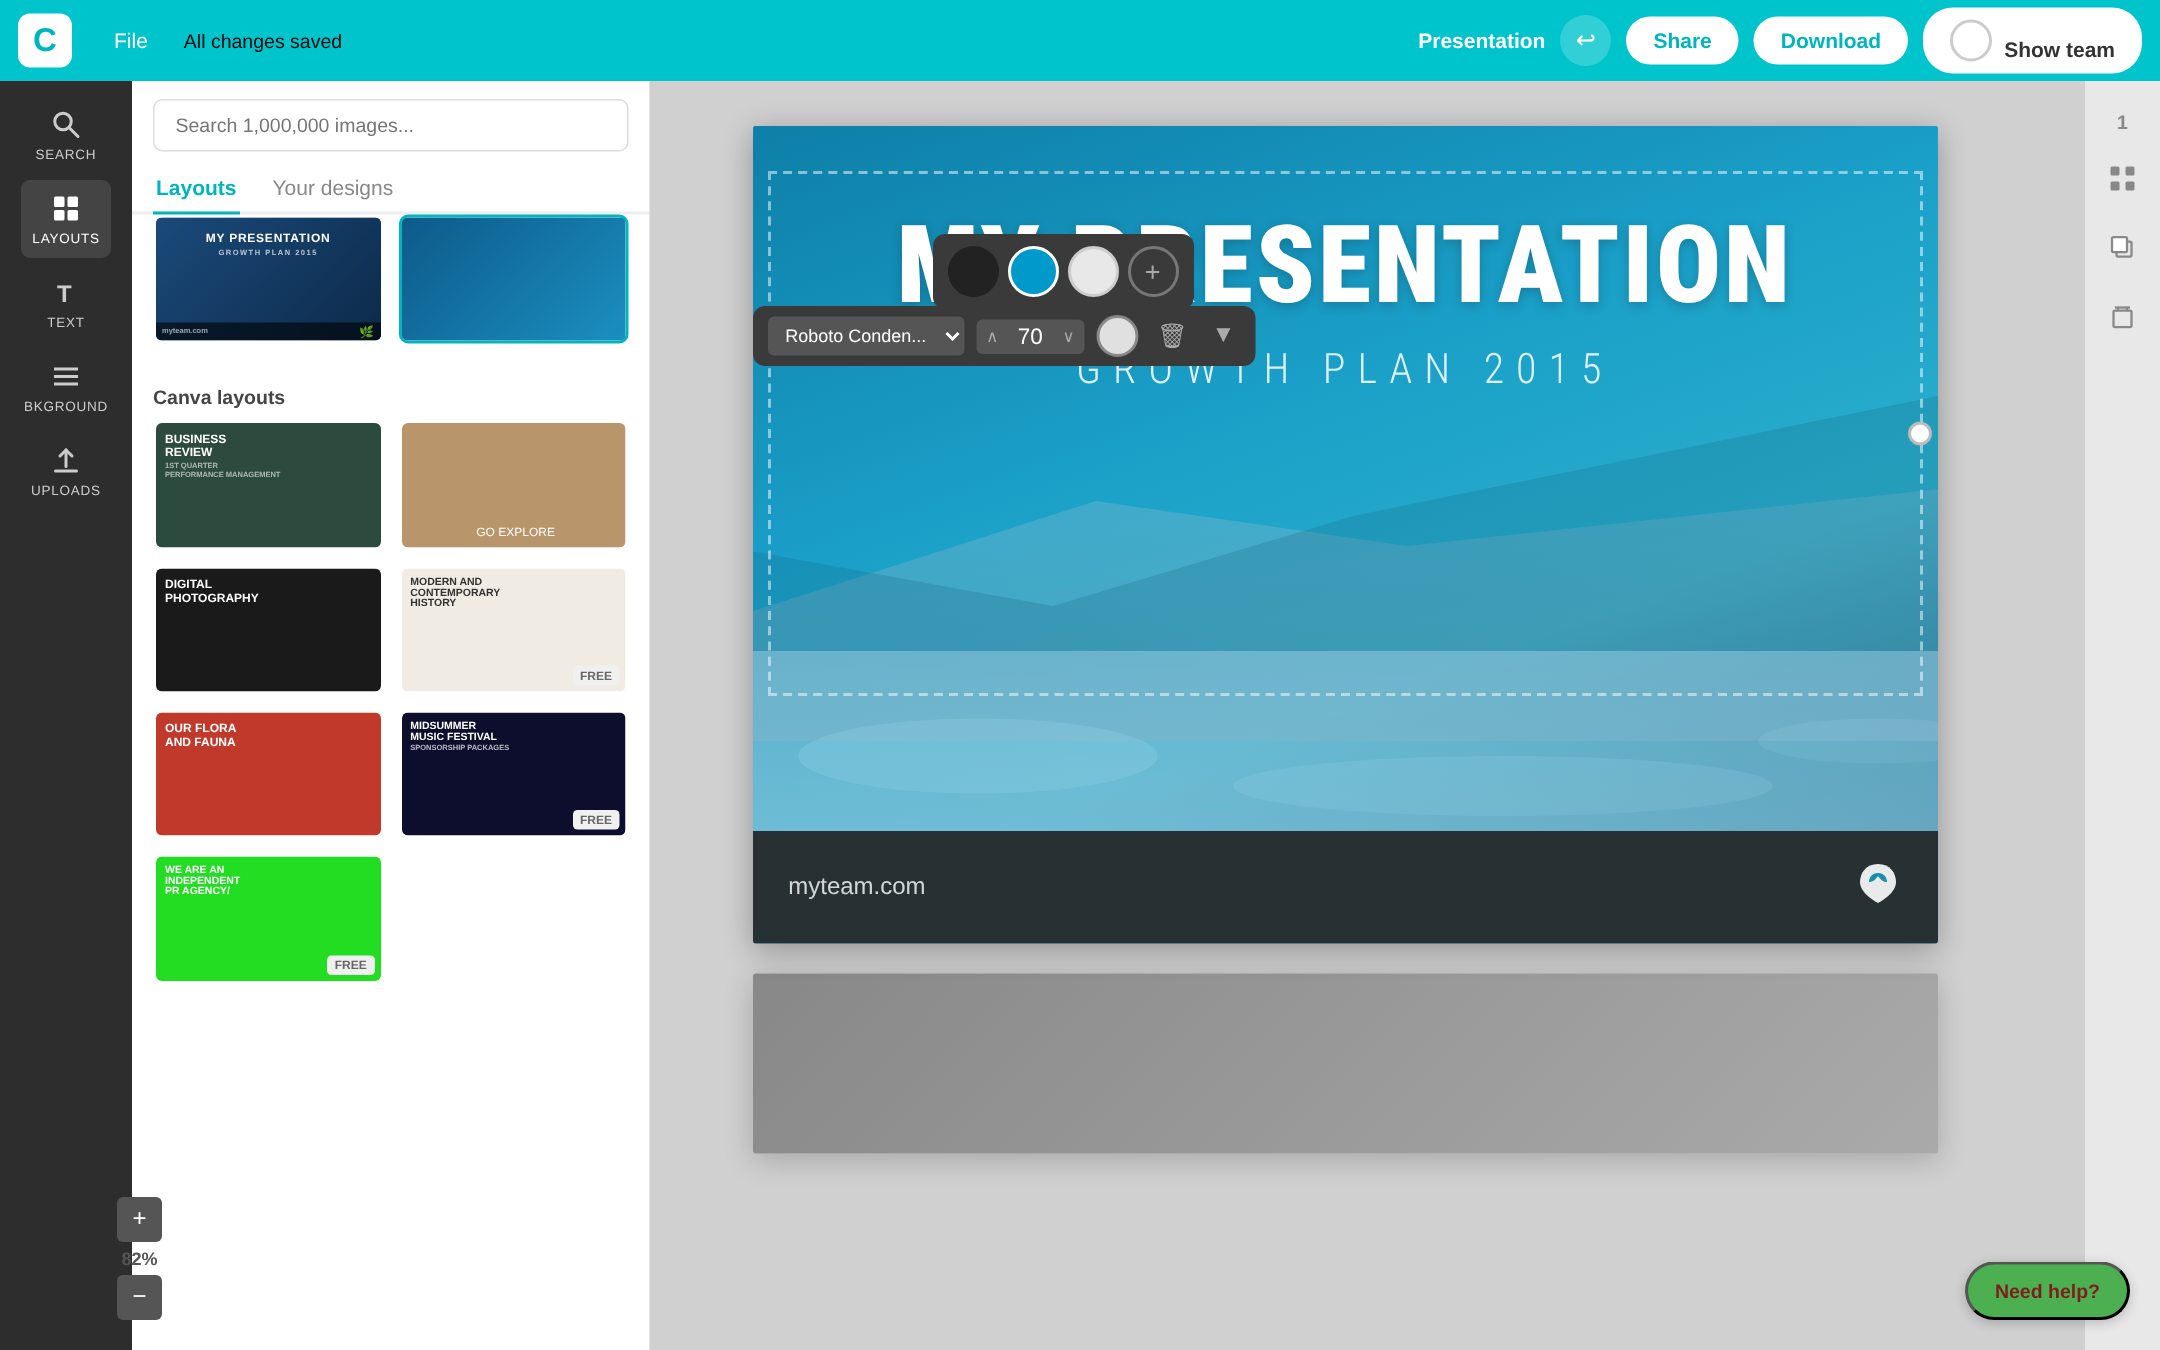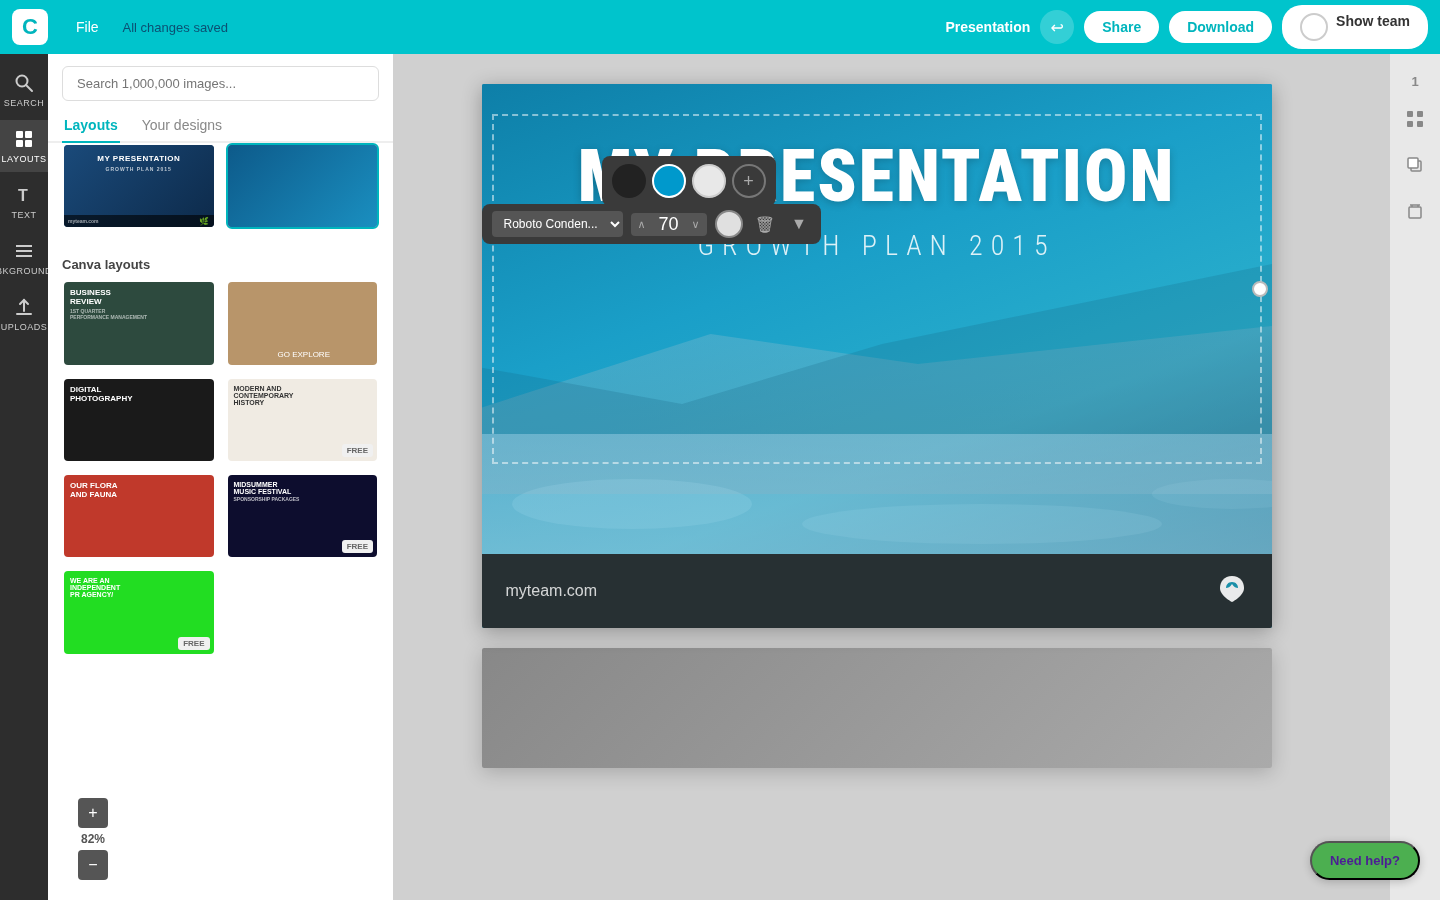--- a/index.html
+++ b/index.html
@@ -19,21 +19,21 @@
     .canva-logo .logo-c {
       width: 36px; height: 36px; background: white; border-radius: 8px;
       display: flex; align-items: center; justify-content: center;
       color: #00b5bd; font-size: 22px; font-weight: 900;
     }
     .topbar-file {
       color: white; font-size: 14px; cursor: pointer; padding: 4px 8px;
       border-radius: 4px;
     }
     .topbar-saved {
-      color: #0c4a6e; font-size: 13px; opacity: 0.95; margin-left: 4px;
+      color: #000000; font-size: 13px; opacity: 0.95; margin-left: 4px;
     }
     .topbar-right {
       margin-left: auto; display: flex; align-items: center; gap: 10px;
     }
     .topbar-presentation {
       color: white; font-size: 14px; font-weight: 600;
     }
     .topbar-undo {
       width: 34px; height: 34px; border-radius: 50%; background: rgba(255,255,255,0.2);
       border: none; color: white; cursor: pointer; display: flex; align-items: center; justify-content: center;
@@ -43,35 +43,35 @@
       background: white; color: #00b5bd; border: none; border-radius: 20px;
       padding: 8px 18px; font-size: 14px; font-weight: 600; cursor: pointer; text-align: center;
     }
     .topbar-download {
       background: white; color: #00b5bd; border: none; border-radius: 20px;
       padding: 8px 18px; font-size: 14px; font-weight: 600; cursor: pointer;
     }
     .topbar-showteam {
       background: white; color: #333; border: none; border-radius: 20px;
       padding: 8px 18px; font-size: 14px; font-weight: 600; cursor: pointer;
-      display: flex; align-items: flex-start; gap: 8px;
+      display: flex; align-items: flex-end; gap: 8px;
     }
     .avatar {
       width: 28px; height: 28px; border-radius: 50%; background: white;
       border: 2px solid #ccc;
     }
 
     
     .main-layout {
       display: flex; height: 900px; padding-top: 54px;
     }
 
     
     .sidebar-icons {
-      width: 48px; background: #2d2d2d; display: flex; flex-direction: column;
+      width: 88px; background: #2d2d2d; display: flex; flex-direction: column;
       align-items: center; padding-top: 10px; gap: 4px; flex-shrink: 0;
     }
     .sidebar-icon-item {
       width: 60px; display: flex; flex-direction: column; align-items: center;
       padding: 8px 4px; border-radius: 6px; cursor: pointer; color: #ccc;
       font-size: 9px; gap: 4px;
     }
     .sidebar-icon-item.active { background: #444; color: white; }
     .sidebar-icon-item .icon-svg {
       width: 22px; height: 22px; display: flex; align-items: center; justify-content: center;
@@ -177,21 +177,21 @@
     }
     .font-size-control {
       display: flex; align-items: center; background: #555; border-radius: 4px;
       overflow: hidden;
     }
     .font-size-btn {
       background: transparent; border: none; color: #aaa; padding: 5px 7px;
       cursor: pointer; font-size: 11px;
     }
     .font-size-val {
-      color: white; font-size: 18px; padding: 0 6px; min-width: 28px; text-align: center;
+      color: white; font-size: 15px; padding: 0 6px; min-width: 28px; text-align: center;
     }
     .font-color-circle {
       width: 28px; height: 28px; border-radius: 50%; background: #e0e0e0;
       cursor: pointer; border: 2px solid #888;
     }
     .font-toolbar-btn {
       background: transparent; border: none; color: #aaa; font-size: 16px;
       cursor: pointer; padding: 4px;
     }
     .font-dropdown {
@@ -279,21 +279,21 @@
       color: white; font-size: 16px; cursor: pointer; display: flex;
       align-items: center; justify-content: center;
     }
     .zoom-val {
       color: #555; font-size: 12px; font-weight: 600;
     }
 
     
     .need-help {
       position: fixed; bottom: 20px; right: 20px;
-      background: #4caf50; color: #4c1d95; border-radius: 20px;
+      background: #4caf50; color: #7f1d1d; border-radius: 20px;
       padding: 10px 18px; font-size: 13px; font-weight: 600; cursor: pointer;
       box-shadow: 0 2px 8px rgba(0,0,0,0.2);
     }
   </style>
 </head>
 <body>
 
 <div class="topbar">
   <div class="canva-logo">
     <div class="logo-c">C</div>

